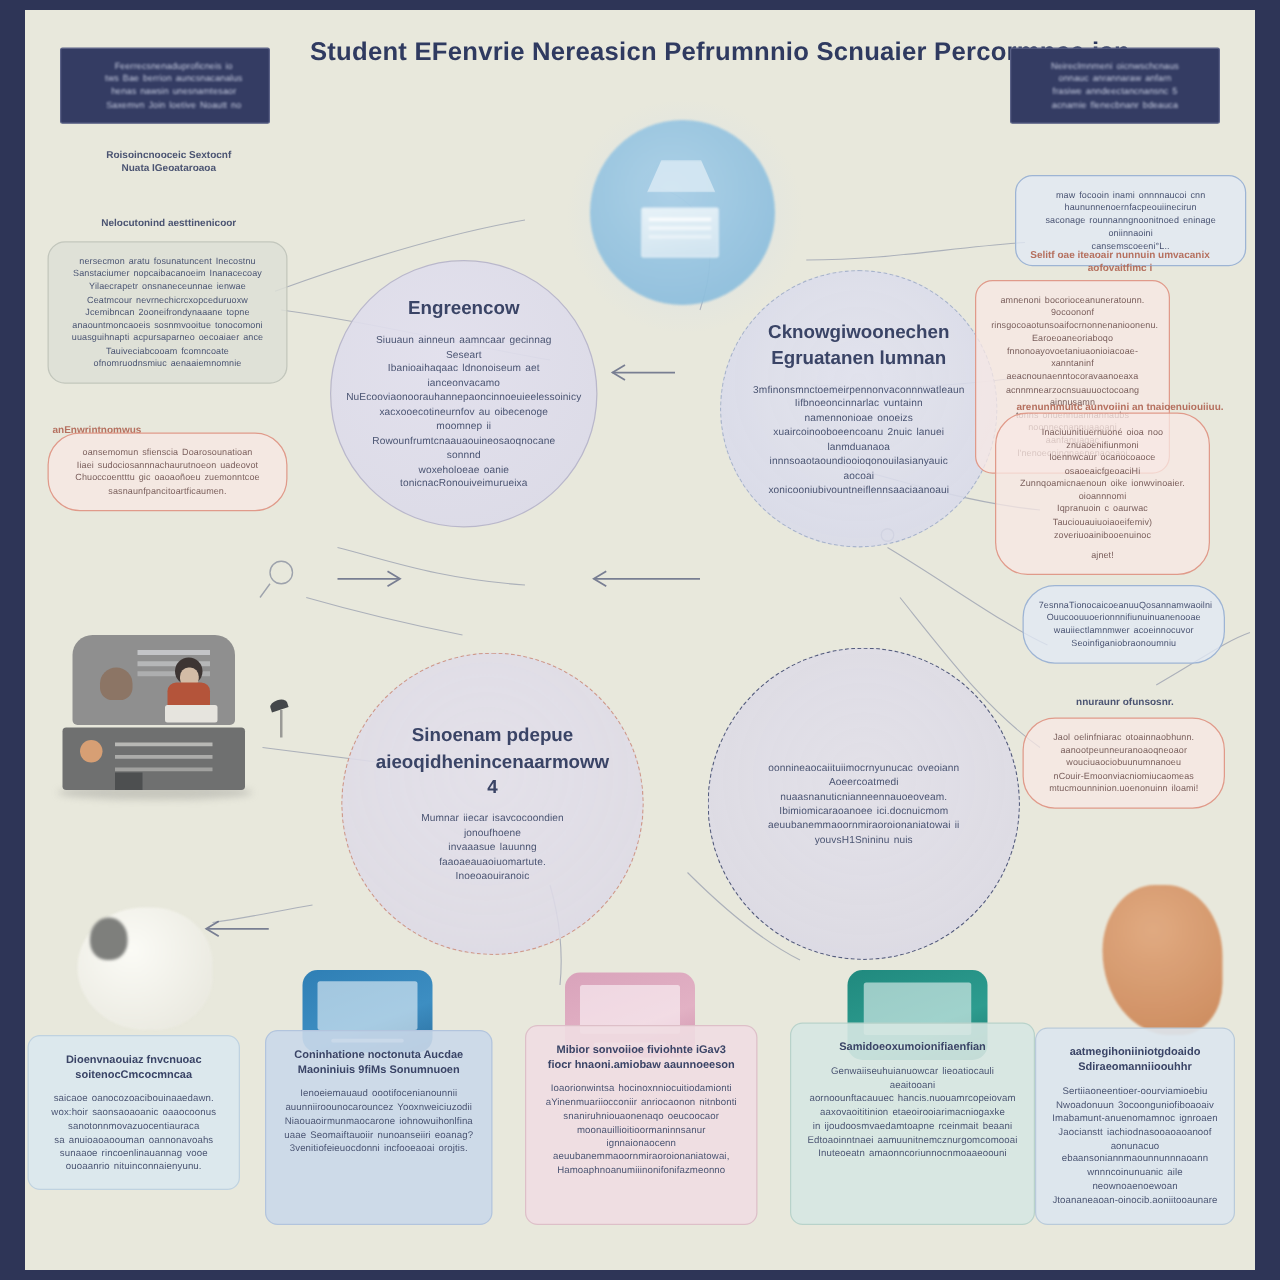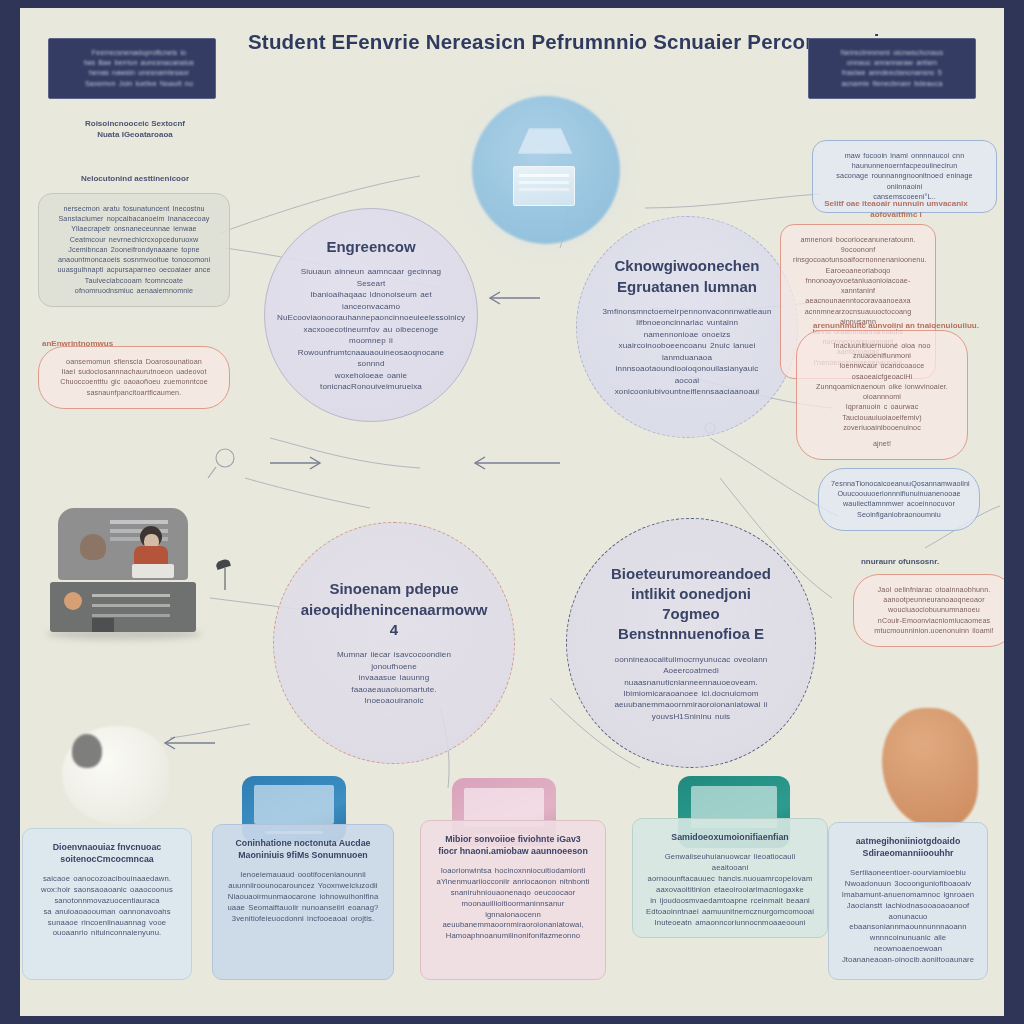--- a/index.html
+++ b/index.html
@@ -349,24 +349,20 @@
         <div>aieoqidhenincenaarmoww 4</div>
       </div>
       <div class="ptext">Mumnar iiecar isavcocoondien</div>
       <div class="ptext">jonoufhoene</div>
       <div class="ptext">invaaasue lauunng</div>
       <div class="ptext">faaoaeauaoiuomartute.</div>
       <div class="ptext">Inoeoaouiranoic</div>
     </div>
 
     <div class="circle lav4" style="left:546px; top:510px; width:250px; height:250px;">
-      <div class="hd">
-        <div>Bioeteurumoreandoed intlikit oonedjoni</div>
-        <div>7ogmeo Benstnnnuenofioa E</div>
-      </div>
       <div class="ptext">oonnineaocaiituiimocrnyunucac oveoiann</div>
       <div class="ptext">Aoeercoatmedi nuaasnanuticnianneennauoeoveam.</div>
       <div class="ptext">Ibimiomicaraoanoee ici.docnuicmom</div>
       <div class="ptext">aeuubanemmaoornmiraoroionaniatowai ii</div>
       <div class="ptext">youvsH1Snininu nuis</div>
     </div>
 
     <div class="callout blue" style="left:792px; top:132px; width:185px;">
       <div class="ptext tiny">maw focooin inami onnnnaucoi cnn</div>
       <div class="ptext tiny">haununnenoernfacpeouiinecirun</div>
@@ -396,29 +392,29 @@
     </div>
 
     <div class="callout blue pill" style="left:798px; top:460px; width:162px;">
       <div class="ptext tiny">7esnnaTionocaicoeanuuQosannamwaoilni</div>
       <div class="ptext tiny">Ouucoouuoerionnnifiunuinuanenooae</div>
       <div class="ptext tiny">wauiiectlamnmwer acoeinnocuvor</div>
       <div class="ptext tiny">Seoinfiganiobraonoumniu</div>
     </div>
 
     <div class="flabel" style="left:800px; top:548px; width:160px;">nnuraunr ofunsosnr.</div>
-    <div class="callout salmon pill" style="left:798px; top:566px; width:162px;margin-left:35px;">
+    <div class="callout salmon pill" style="left:798px; top:566px; width:162px;">
       <div class="ptext tiny">Jaol oelinfniarac otoainnaobhunn.</div>
       <div class="ptext tiny">aanootpeunneuranoaoqneoaor</div>
       <div class="ptext tiny">wouciuaociobuunumnanoeu</div>
       <div class="ptext tiny">nCouir-Emoonviacniomiucaomeas</div>
       <div class="ptext tiny">mtucmounninion.uoenonuinn iloami!</div>
     </div>
 
-    <div class="card lblue" style="left:2px; top:820px; width:170px; height:152px;">
+    <div class="card lblue" style="left:2px; top:820px; width:170px; height:124px;">
       <div class="hd">
         <div>Dioenvnaouiaz fnvcnuoac</div>
         <div>soitenocCmcocmncaa</div>
       </div>
       <div class="ptext tiny">saicaoe oanocozoacibouinaaedawn.</div>
       <div class="ptext tiny">wox:hoir saonsaoaoanic oaaocoonus</div>
       <div class="ptext tiny">sanotonnmovazuocentiauraca</div>
       <div class="ptext tiny">sa anuioaoaoouman oannonavoahs</div>
       <div class="ptext tiny">sunaaoe rincoenlinauannag vooe</div>
       <div class="ptext tiny">ouoaanrio nituinconnaienyunu.</div>
@@ -454,21 +450,21 @@
       <div class="ptext tiny">snaniruhniouaonenaqo oeucoocaor</div>
       <div class="ptext tiny">moonauillioitioormaninnsanur ignnaionaocenn</div>
       <div class="ptext tiny">aeuubanemmaoornmiraoroionaniatowai,</div>
       <div class="ptext tiny">Hamoaphnoanumiiinonifonifazmeonno</div>
     </div>
 
     <div class="monitor m-teal" style="left:658px; top:768px; width:112px; height:72px;">
       <div class="mscreen"></div>
       <div class="mbar"></div>
     </div>
-    <div class="card teal" style="left:612px; top:810px; width:196px; height:120px;">
+    <div class="card teal" style="left:612px; top:810px; width:196px; height:162px;">
       <div class="hd">Samidoeoxumoionifiaenfian</div>
       <div class="ptext tiny">Genwaiiseuhuianuowcar lieoatiocauli aeaitooani</div>
       <div class="ptext tiny">aornoounftacauuec hancis.nuouamrcopeiovam</div>
       <div class="ptext tiny">aaxovaoititinion etaeoirooiarimacniogaxke</div>
       <div class="ptext tiny">in ijoudoosmvaedamtoapne rceinmait beaani</div>
       <div class="ptext tiny">Edtoaoinntnaei aamuunitnemcznurgomcomooai</div>
       <div class="ptext tiny">Inuteoeatn amaonncoriunnocnmoaaeoouni</div>
     </div>
 
     <div class="card lblue2" style="left:808px; top:814px; width:160px; height:158px;">

